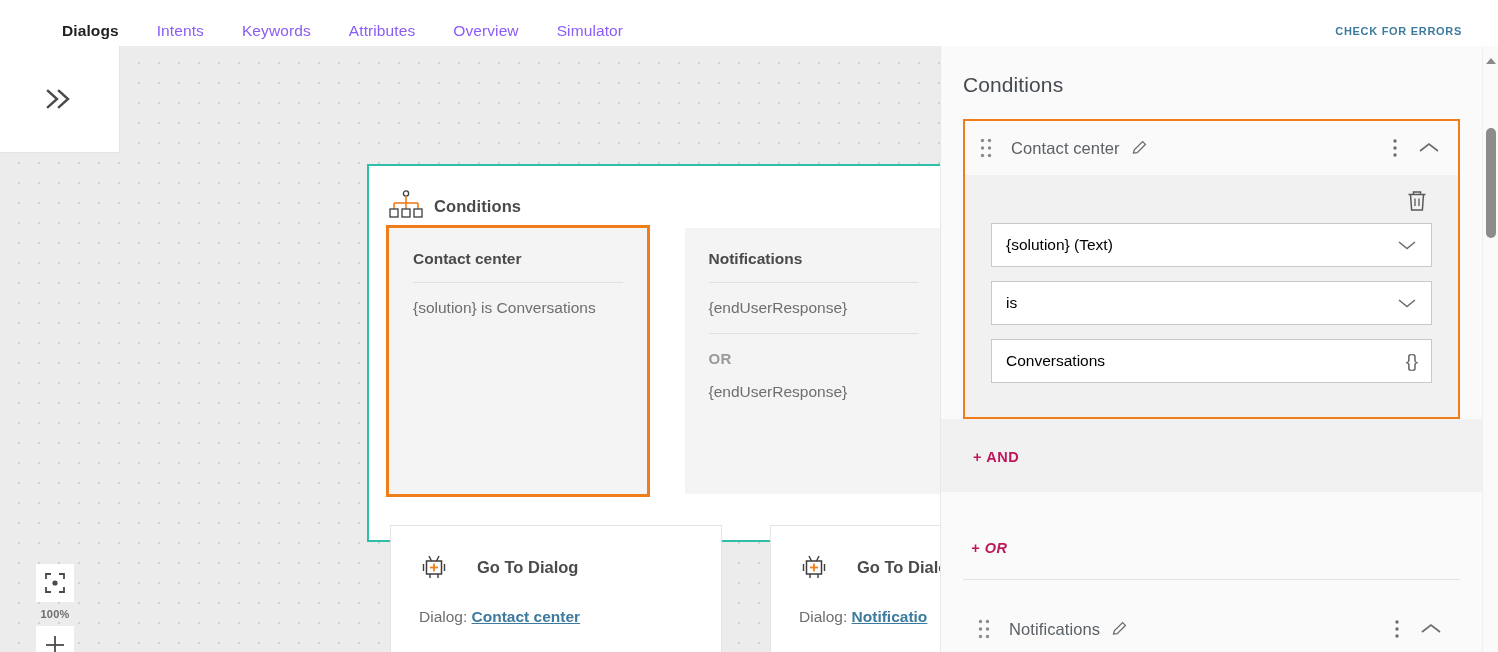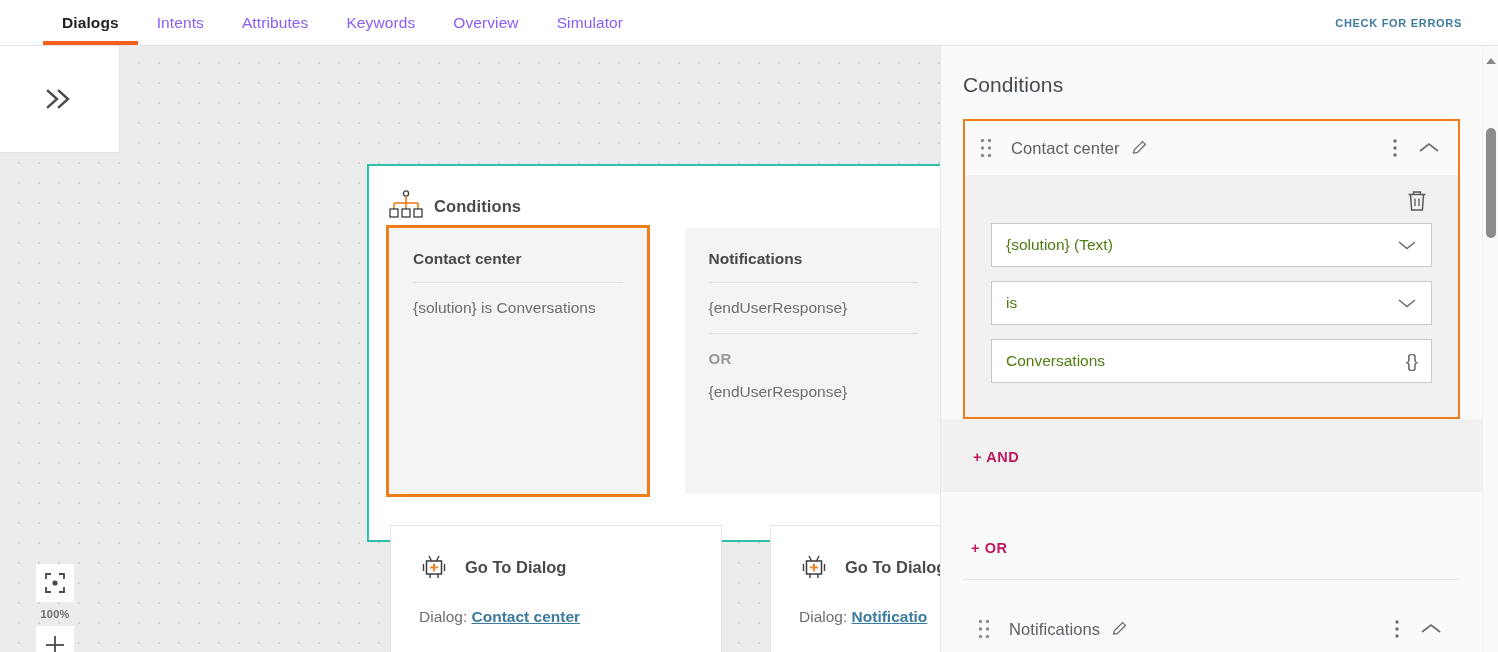--- a/index.html
+++ b/index.html
@@ -7,21 +7,21 @@
   html, body {
     width: 1498px; height: 652px;
     font-family: "Liberation Sans", sans-serif;
     background: #ffffff;
     overflow: hidden;
   }
   #app { position: relative; width: 1498px; height: 652px; overflow: hidden; }
 
   
   .topbar {
-    position: absolute; top: 0; left: 0; width: 1498px; height: 46px;
+    position: absolute; top: 8px; left: 0; width: 1498px; height: 46px;
     background: #ffffff;
     border-bottom: 1px solid #e2e2e2;
     display: flex; align-items: stretch;
   }
   .tabs { display: flex; align-items: stretch; margin-left: 43px; }
   .tab {
     display: flex; align-items: center; justify-content: center;
     padding: 0 19px;
     font-size: 15.5px; color: #8b5cf6; letter-spacing: .1px;
     cursor: pointer; position: relative; white-space: nowrap;
@@ -116,21 +116,21 @@
   }
 
   
   .goto-card {
     position: absolute; width: 332px; height: 172px;
     background: #ffffff; border: 1px solid #e4e4e4;
     padding: 26px 0 0 28px;
   }
   .goto-card.c1 { left: 390px; top: 479px; }
   .goto-card.c2 { left: 770px; top: 479px; width: 332px; }
-  .goto-head { display: flex; align-items: center; gap: 16px; }
+  .goto-head { display: flex; align-items: center; gap: 28px; }
   .goto-title {
     font-size: 16.5px; font-weight: bold; color: #4a4a4a; white-space: nowrap;
   }
   .goto-body {
     padding-top: 26px; font-size: 15.5px; color: #6e6e6e; white-space: nowrap;
   }
   .goto-link {
     color: #3d7b9e; font-weight: bold; text-decoration: underline;
     cursor: pointer;
   }
@@ -172,30 +172,30 @@
 
   .field {
     position: relative;
     height: 44px; background: #ffffff;
     border: 1px solid #c9c9c9;
     display: flex; align-items: center;
     padding: 0 14px; margin-bottom: 14px;
     cursor: pointer;
   }
   .field:last-child { margin-bottom: 14px; }
-  .field-text { font-size: 15.5px; color: #4d7c0f; }
+  .field-text { font-size: 15.5px; color: #000000; }
   .field-adorn { margin-left: auto; display: flex; align-items: center; }
   .curly { font-size: 19px; color: #6b6b6b; letter-spacing: -1px; }
 
   .and-zone { background: #f1f1f1; padding: 10px 0 26px 32px; }
   .link-btn {
     font-size: 14.5px; font-weight: bold; color: #be185d;
     letter-spacing: .6px; cursor: pointer; display: inline-block; margin-top: 20px;
   }
-  .or-zone { padding: 28px 0 22px 8px; margin: 0 22px; }
+  .or-zone { padding: 28px 0 22px 8px; margin: 0 22px; font-style: italic; }
   .panel-divider { border-bottom: 1px solid #e4e4e4; margin: 0 22px; }
 
   
   .scrollbar {
     position: absolute; right: 0; top: 0; width: 16px; height: 606px;
     background: #fafafa; border-left: 1px solid #f0f0f0;
   }
   .sb-arrow {
     position: absolute; top: 7px; left: 0; width: 16px; height: 16px;
     display: flex; align-items: center; justify-content: center; cursor: pointer;
@@ -212,24 +212,24 @@
 
   <div class="topbar">
     <div class="tabs">
       <div class="tab active">
           <span>Dialogs</span>
         </div>
       <div class="tab">
           <span>Intents</span>
         </div>
       <div class="tab">
+          <span>Keywords</span>
+        </div>
+      <div class="tab">
           <span>Attributes</span>
-        </div>
-      <div class="tab">
-          <span>Keywords</span>
         </div>
       <div class="tab">
           <span>Overview</span>
         </div>
       <div class="tab">
           <span>Simulator</span>
         </div>
     </div>
     <div class="check-errors">
       <span>CHECK FOR ERRORS</span>

